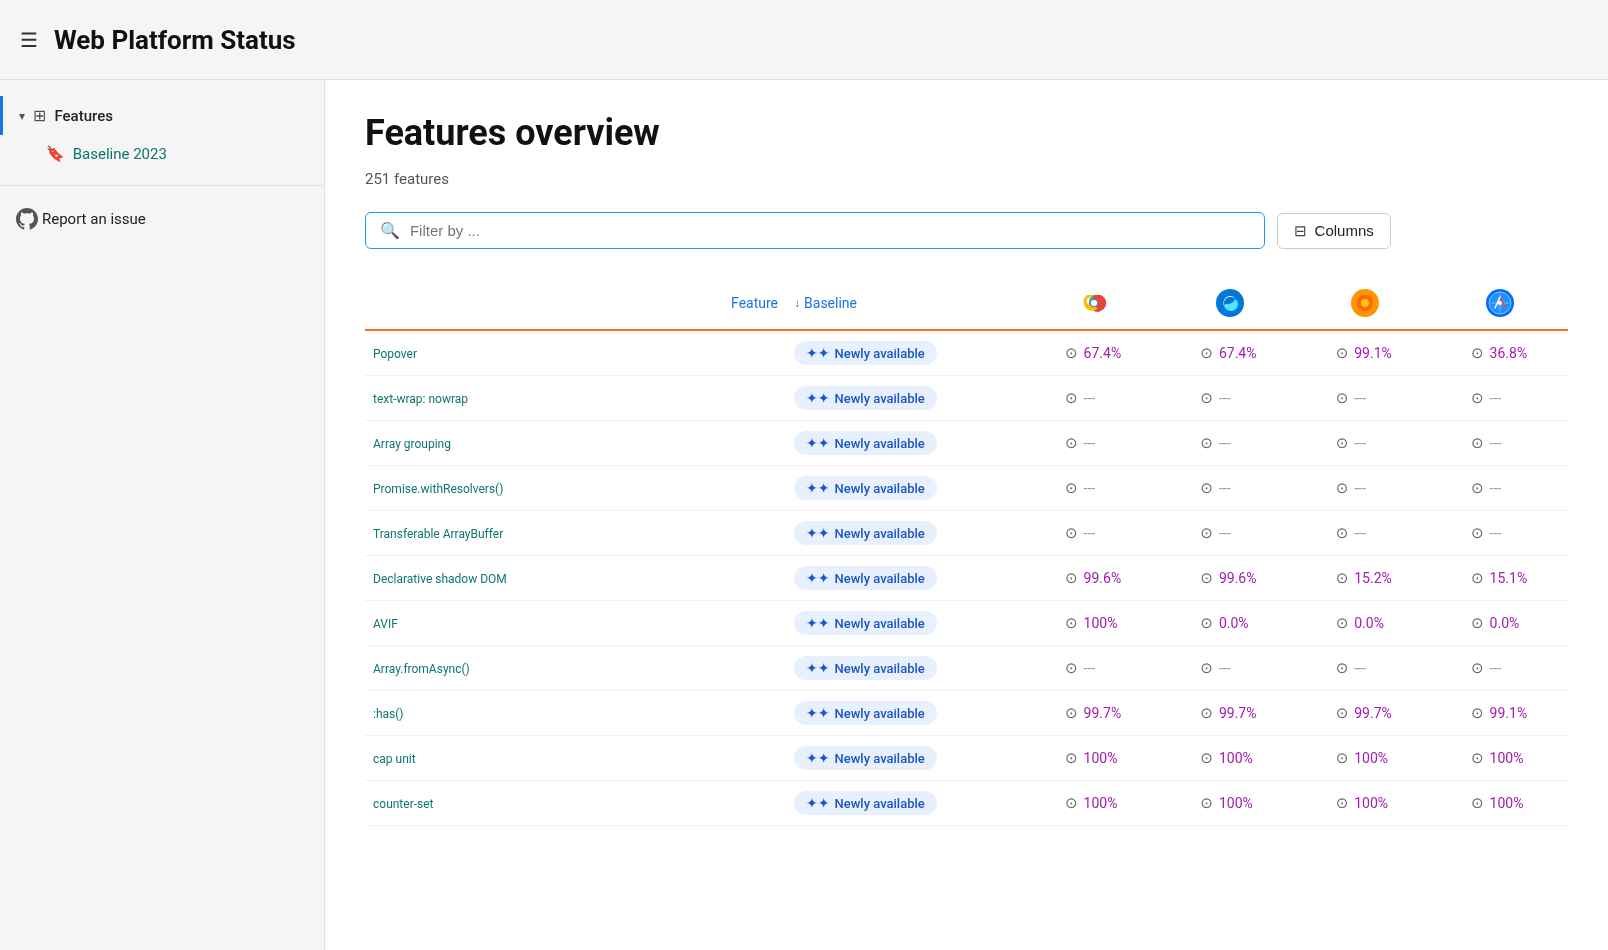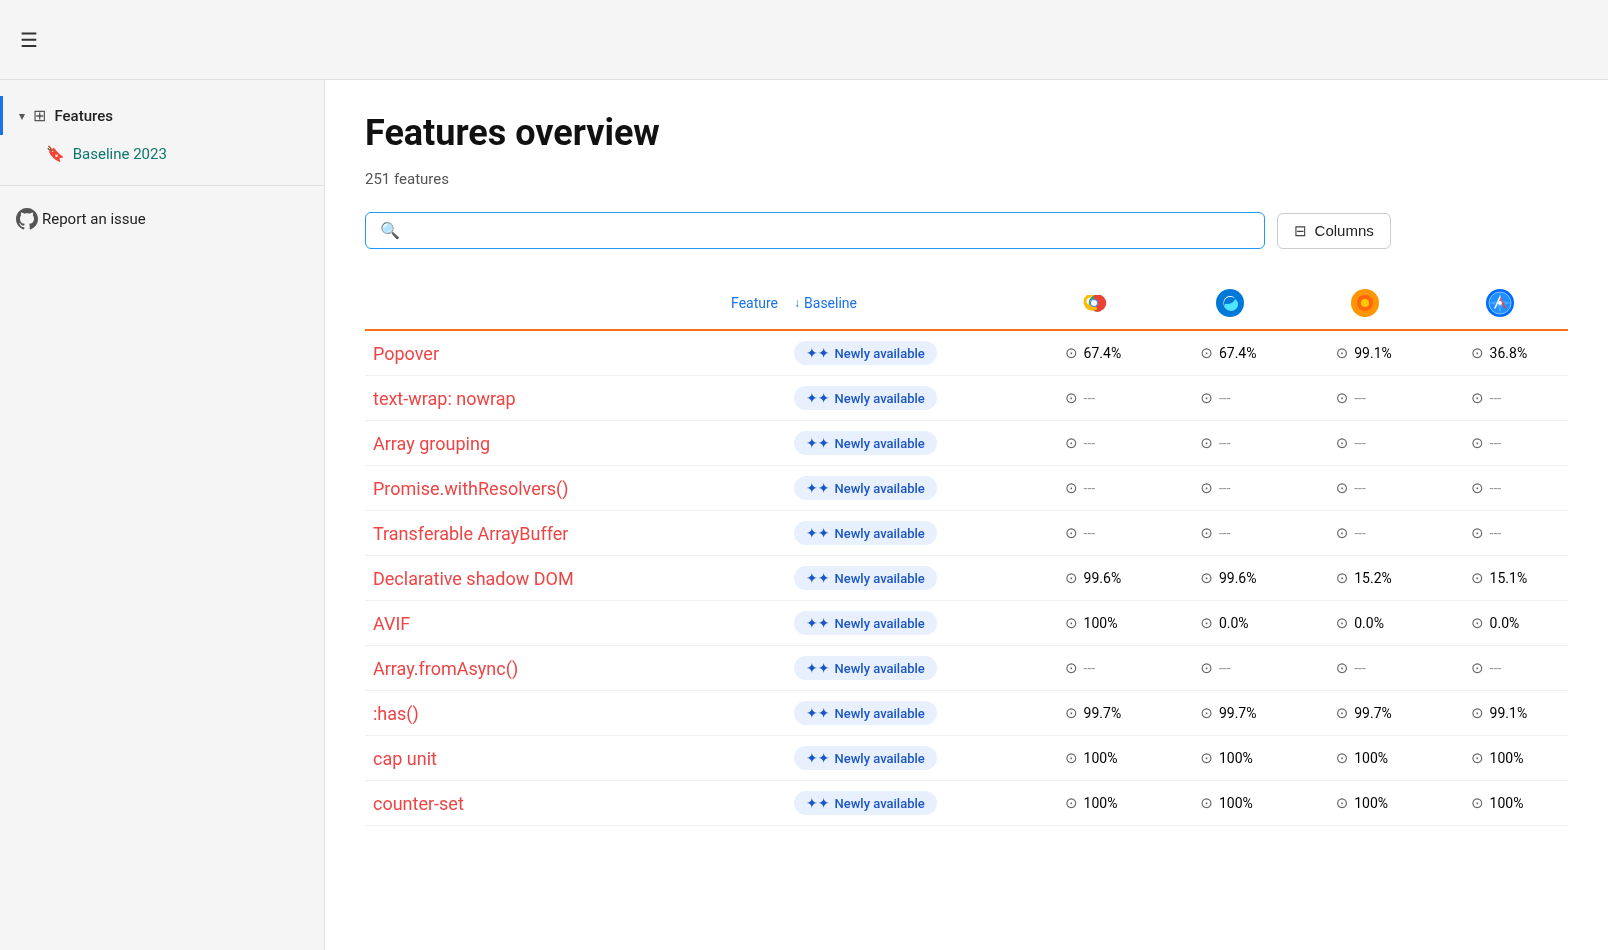--- a/index.html
+++ b/index.html
@@ -131,21 +131,21 @@
     .th-browser { text-align: center; }
     .browser-icon { display: flex; justify-content: center; }
 
     .features-table td {
       padding: 10px 8px;
       font-size: 14px;
       border-bottom: 1px solid #f0f0f0;
       vertical-align: middle;
     }
 
-    .feature-link { color: #ef4444; text-decoration: none; font-size: 18px; }
+    .feature-link { color: #0f766e; text-decoration: none; font-size: 12px; }
 
     .newly-available-badge {
       display: inline-flex;
       align-items: center;
       gap: 5px;
       background: #e8f0fe;
       color: #1a56c4;
       border-radius: 20px;
       padding: 4px 12px;
       font-size: 13px;
@@ -156,30 +156,31 @@
 
     .browser-cell {
       text-align: center;
       display: flex;
       align-items: center;
       justify-content: center;
       gap: 6px;
       white-space: nowrap;
     }
     .check-icon { color: #666; font-size: 15px; }
-    .pct { font-size: 14px; color: #000000; min-width: 40px; display: inline-block; text-align: left; }
+    .pct { font-size: 14px; color: #a21caf; min-width: 40px; display: inline-block; text-align: left; }
     .dash { color: #999; }
 
     .browser-col { text-align: center; min-width: 110px; }
   </style>
 </head>
 <body>
 
 <div class="top-header">
   <span class="hamburger-icon">☰</span>
+  <span class="app-title">Web Platform Status</span>
 </div>
 
 <div class="layout">
 
   <div class="sidebar">
 
     <div class="sidebar-features-row">
       <span class="chevron-down">▾</span>
       <span class="grid-icon">⊞</span>
       <span class="features-label">Features</span>
@@ -203,20 +204,21 @@
   </div>
 
   <div class="main-content">
 
     <h1 class="page-title">Features overview</h1>
     <div class="features-count">251 features</div>
 
     <div class="filter-bar">
       <div class="filter-input-wrap">
         <span class="filter-search-icon">🔍</span>
+        <input class="filter-input" type="text" placeholder="Filter by ..." style="">
       </div>
       <button class="columns-btn">
         <span class="columns-icon">⊟</span>
         <span>Columns</span>
       </button>
     </div>
 
     <table class="features-table">
       <thead>
         <tr>

